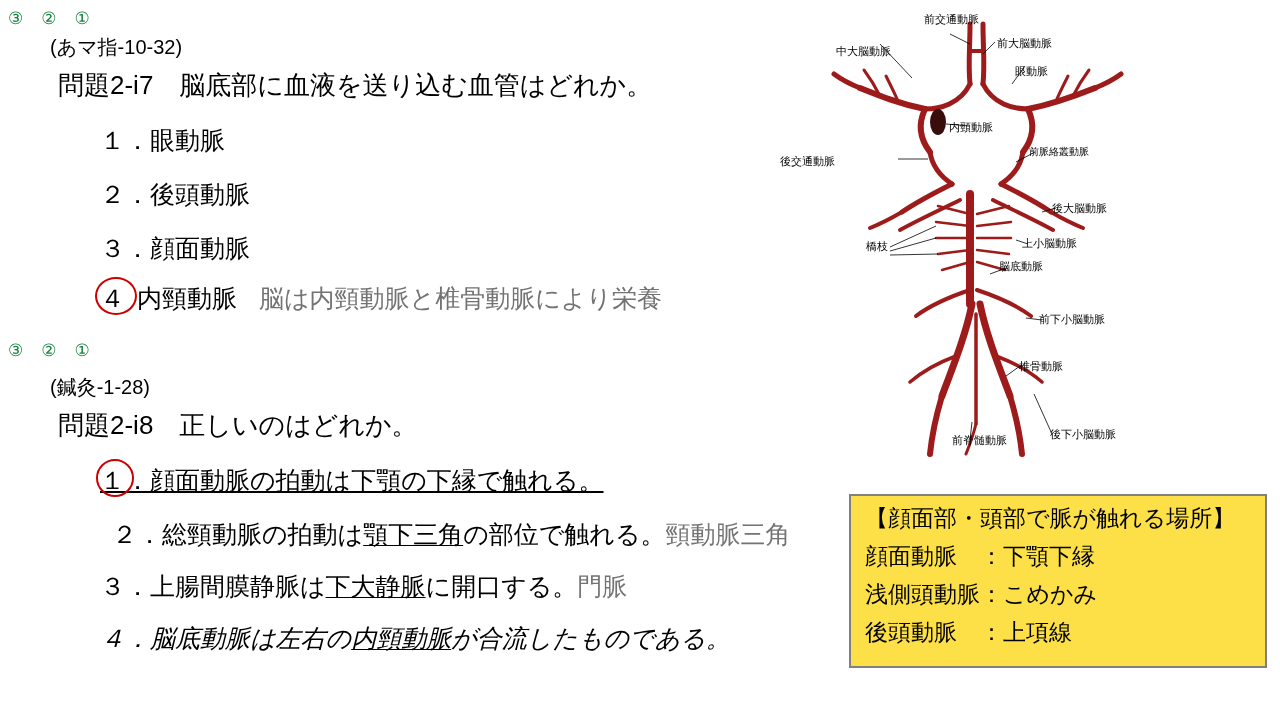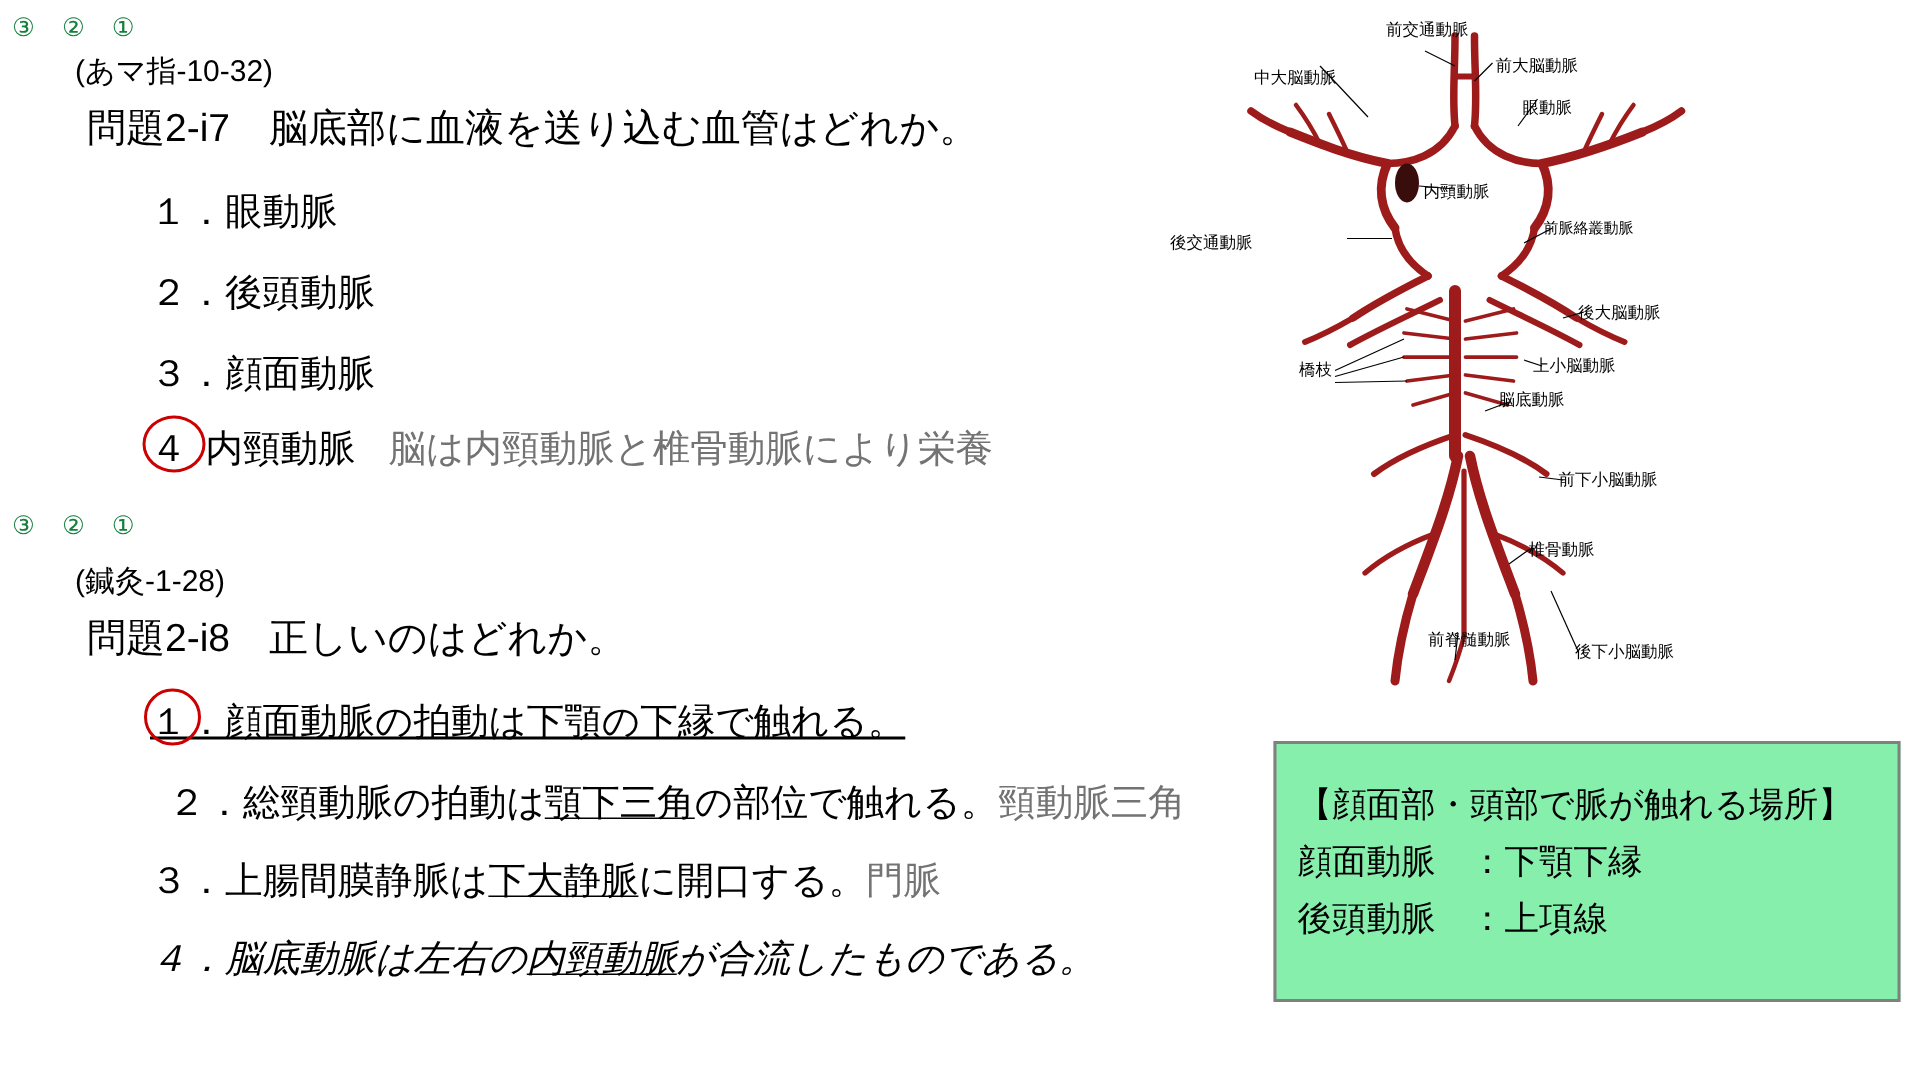--- a/index.html
+++ b/index.html
@@ -71,23 +71,23 @@
   .figure svg { display: block; }
 
   
   .legend-box {
     position: absolute;
     left: 849px;
     top: 494px;
     width: 418px;
     height: 174px;
     border: 2px solid #808080;
-    background: #86efac;
+    background: #fde047;
     box-sizing: border-box;
-    padding: 21px 14px 0 14px;
+    padding: 3px 14px 0 14px;
   }
   .legend-line {
     font-size: 23px;
     line-height: 38px;
     white-space: nowrap;
   }
 </style>
 </head>
 <body>
 
@@ -239,21 +239,22 @@
   <div style="position:absolute;left:1015px;top:64px;font-size:11px;white-space:nowrap;">眼動脈</div>
   <div style="position:absolute;left:949px;top:120px;font-size:11px;white-space:nowrap;">内頸動脈</div>
   <div style="position:absolute;left:1029px;top:145px;font-size:10px;white-space:nowrap;">前脈絡叢動脈</div>
   <div style="position:absolute;left:780px;top:154px;font-size:11px;white-space:nowrap;">後交通動脈</div>
   <div style="position:absolute;left:1052px;top:201px;font-size:11px;white-space:nowrap;">後大脳動脈</div>
   <div style="position:absolute;left:1022px;top:236px;font-size:11px;white-space:nowrap;">上小脳動脈</div>
   <div style="position:absolute;left:866px;top:239px;font-size:11px;white-space:nowrap;">橋枝</div>
   <div style="position:absolute;left:999px;top:259px;font-size:11px;white-space:nowrap;">脳底動脈</div>
   <div style="position:absolute;left:1039px;top:312px;font-size:11px;white-space:nowrap;">前下小脳動脈</div>
   <div style="position:absolute;left:1019px;top:359px;font-size:11px;white-space:nowrap;">椎骨動脈</div>
-  <div style="position:absolute;left:952px;top:419px;font-size:11px;white-space:nowrap;">前脊髄動脈</div>
+  <div style="position:absolute;left:952px;top:433px;font-size:11px;white-space:nowrap;">前脊髄動脈</div>
   <div style="position:absolute;left:1050px;top:427px;font-size:11px;white-space:nowrap;">後下小脳動脈</div>
 </div>
 
 <div class="legend-box">
   <div class="legend-line">【顔面部・頭部で脈が触れる場所】</div>
   <div class="legend-line">顔面動脈　：下顎下縁</div>
+  <div class="legend-line">浅側頭動脈：こめかみ</div>
   <div class="legend-line">後頭動脈　：上項線</div>
 </div>
 
 </body></html>

